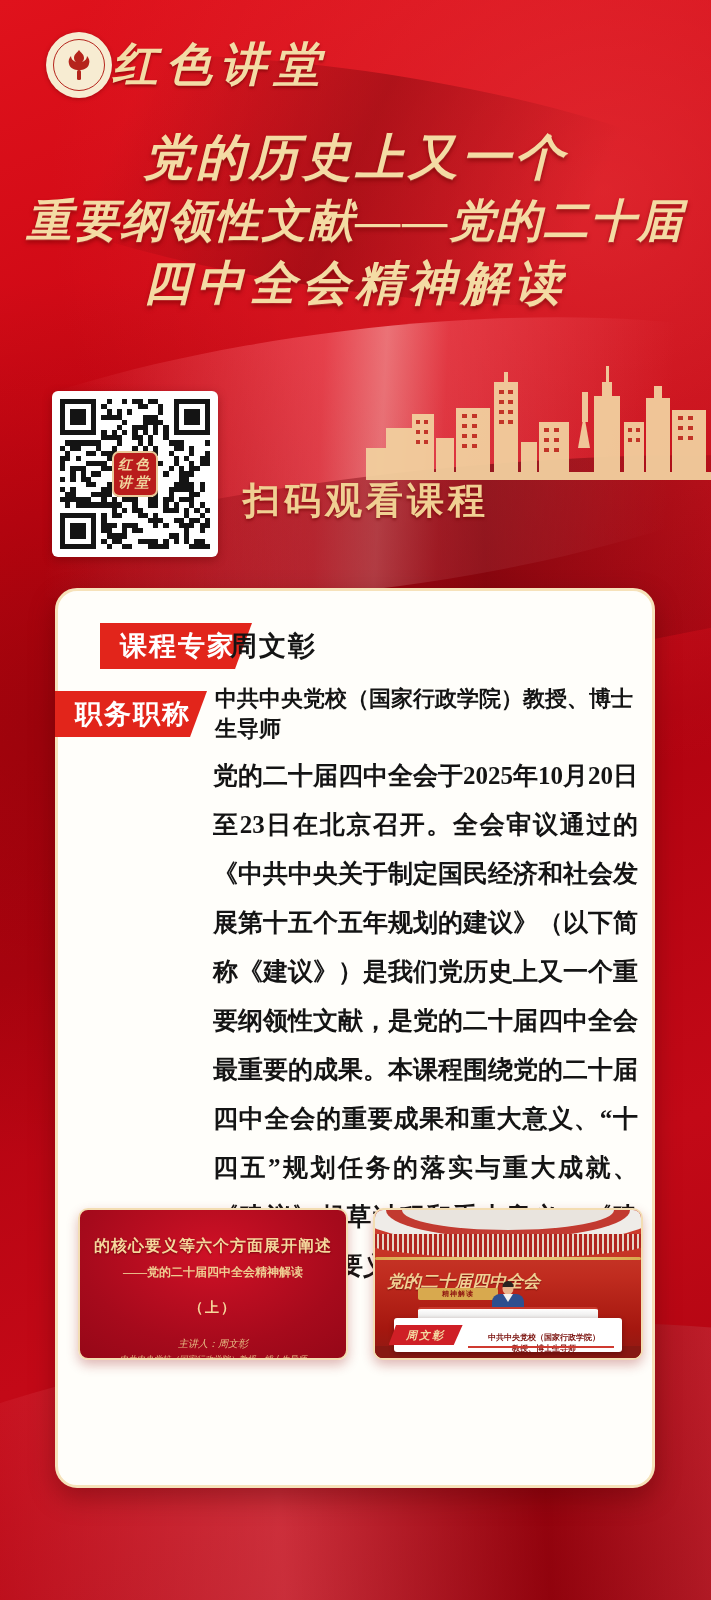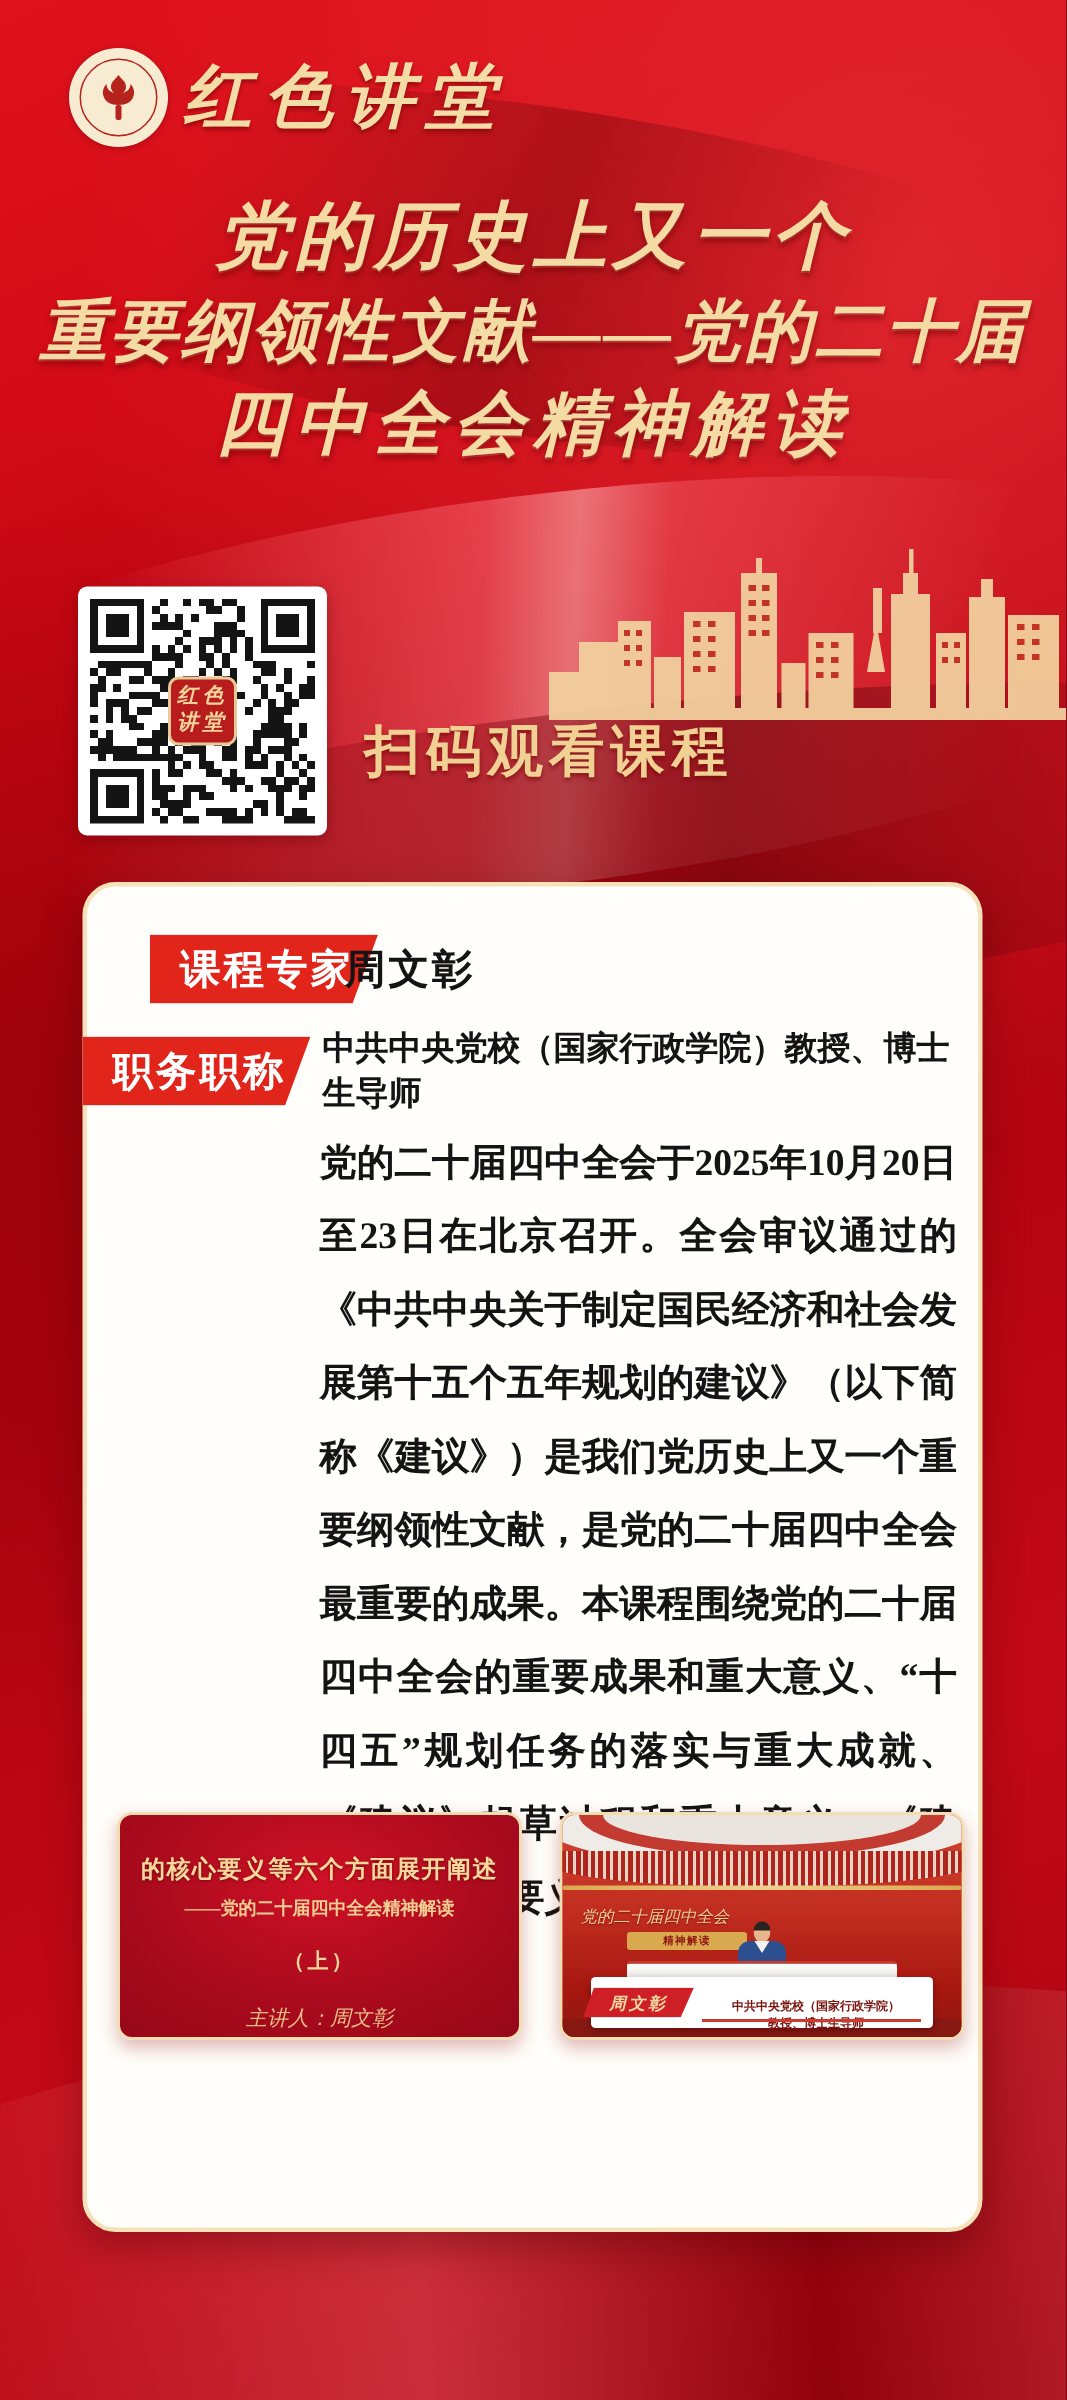--- a/index.html
+++ b/index.html
@@ -21,21 +21,21 @@
     background:linear-gradient(95deg, rgba(120,0,10,0) 15%, rgba(120,0,10,.45) 45%, rgba(80,0,6,.5) 55%, rgba(120,0,10,0) 85%);
     transform:rotate(-6deg); border-radius:50%; }
   .silk-3 { left:-200px; top:1330px; width:1200px; height:320px;
     background:linear-gradient(92deg, rgba(255,150,150,0) 10%, rgba(255,140,150,.30) 40%, rgba(110,0,8,.45) 62%, rgba(255,140,150,.22) 80%, rgba(255,150,150,0) 95%);
     transform:rotate(-5deg); border-radius:50%; }
   .silk-4 { left:-100px; top:70px; width:900px; height:220px;
     background:linear-gradient(105deg, rgba(90,0,5,0) 25%, rgba(90,0,5,.35) 50%, rgba(90,0,5,0) 75%);
     transform:rotate(8deg); border-radius:50%; }
 
   
-  .brand { position:absolute; left:46px; top:32px; display:flex; align-items:center; gap:10px; }
+  .brand { position:absolute; left:46px; top:32px; display:flex; align-items:center; gap:0; }
   .seal { width:66px; height:66px; border-radius:50%; background:#f7ecd2;
     display:flex; align-items:center; justify-content:center; position:relative;
     box-shadow:0 1px 4px rgba(90,0,0,.4); }
   .seal .ring { position:absolute; inset:7px; border:1.5px solid #b5241c; border-radius:50%; }
   .seal svg { width:30px; height:34px; }
   .wordmark { font-size:46px; font-weight:bold; font-style:italic; letter-spacing:8px;
     color:#f3dca6; text-shadow:0 2px 3px rgba(100,0,0,.55); }
 
   
   .title { position:absolute; left:0; right:0; top:126px; text-align:center;
@@ -81,38 +81,38 @@
     border:2px solid #f3ddb2; overflow:hidden; box-shadow:0 5px 12px rgba(150,20,20,.3); cursor:pointer; }
   .thumb-left { left:20px;
     background:radial-gradient(90% 110% at 50% 30%, #cf1126 0%, #a60a1c 55%, #8d0615 100%); }
   .thumb-right { left:315px; background:#c43526; }
 
   .tl-stack { position:relative; height:100%; text-align:center; color:#f5d79c; }
   .tl-title { padding-top:26px; font-size:16px; font-weight:bold; letter-spacing:1px;
     text-shadow:0 1px 2px rgba(80,0,0,.6); }
   .tl-sub { margin-top:7px; font-size:12px; font-weight:bold; color:#efcd92; }
   .tl-part { margin-top:18px; font-size:14px; font-weight:bold; letter-spacing:2px; }
-  .tl-speaker { margin-top:20px; font-size:14px; font-style:italic; color:#e6bc83; }
+  .tl-speaker { margin-top:20px; font-size:10px; font-style:italic; color:#e6bc83; }
   .tl-stitle { margin-top:3px; font-size:8.5px; font-style:italic; color:#e6bc83; }
 
   
   .studio { position:relative; width:100%; height:100%;
     background:linear-gradient(180deg, #d14433 0%, #c02c1f 45%, #a5170f 80%, #8e1a14 100%); }
   .ceil1 { position:absolute; top:0; left:-8%; right:-8%; height:36px; background:#efece8;
     border-radius:0 0 50% 50% / 0 0 100% 100%; }
   .ceil2 { position:absolute; top:0; left:4%; right:4%; height:28px; background:#c23a30;
     border-radius:0 0 50% 50% / 0 0 100% 100%; }
   .ceil3 { position:absolute; top:0; left:10%; right:10%; height:20px; background:#e9e4de;
     border-radius:0 0 50% 50% / 0 0 100% 100%; }
   .curtain { position:absolute; top:24px; left:-4%; right:-4%; height:24px;
     background:repeating-linear-gradient(90deg,#b0241e 0 3px,#e7d6c4 3px 5px);
     border-radius:0 0 50% 50% / 0 0 70% 70%; }
   .goldline { position:absolute; top:47px; left:0; right:0; height:3px;
     background:linear-gradient(90deg,#d9a94e,#f0d08e,#d9a94e); border-radius:2px; }
-  .ov-title { position:absolute; left:12px; top:60px; font-size:11px; font-weight:normal;
+  .ov-title { position:absolute; left:12px; top:60px; font-size:17px; font-weight:bold;
     font-style:italic; color:#f0d093; text-shadow:0 1px 1px rgba(80,0,0,.6); }
   .ov-badge { position:absolute; left:43px; top:78px; background:#d8a94e; color:#8e1410;
     font-size:7px; font-weight:bold; padding:1px 24px; border-radius:2px; letter-spacing:1px; }
   .presenter { position:absolute; left:50%; top:72px; transform:translateX(-50%); width:40px; height:40px; }
   .p-head { position:absolute; left:50%; top:0; transform:translateX(-50%);
     width:11px; height:13px; border-radius:50%; background:#e9b58d; }
   .p-hair { position:absolute; left:50%; top:-1px; transform:translateX(-50%);
     width:11px; height:6px; border-radius:6px 6px 0 0; background:#2a2420; }
   .p-body { position:absolute; left:50%; top:12px; transform:translateX(-50%);
     width:32px; height:24px; background:#2e4f8f; border-radius:8px 8px 0 0; }

